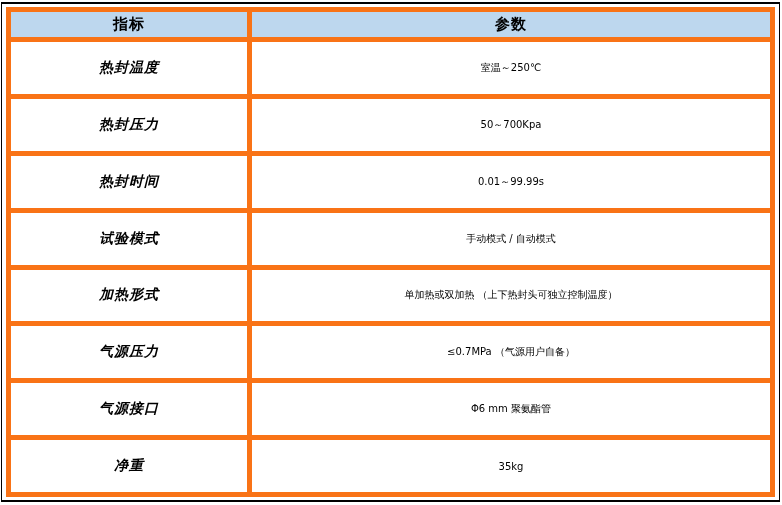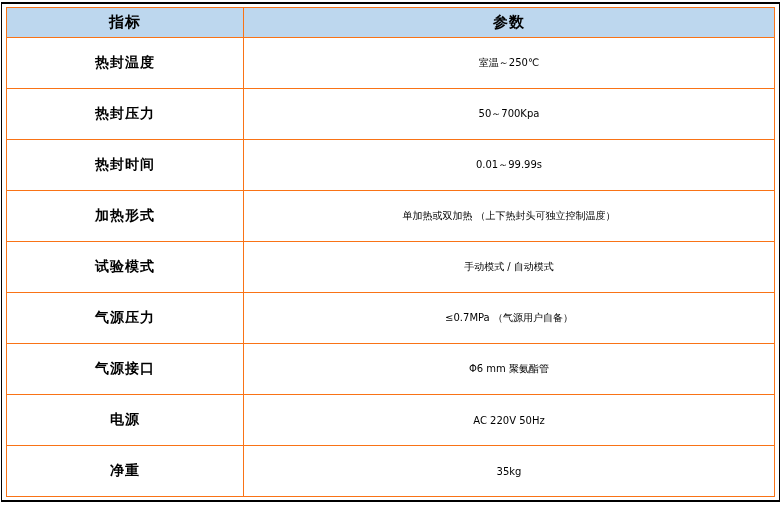--- a/index.html
+++ b/index.html
@@ -27,41 +27,42 @@
     border-right: 1px solid #000;
     padding: 3px 4px;
   }
   table.spec-table {
     width: 100%;
     height: 100%;
     border-collapse: collapse;
     table-layout: fixed;
   }
   .spec-table th, .spec-table td {
-    border: 1px solid #f97316;
+    border: 5px solid #f97316;
     text-align: center;
     vertical-align: middle;
     padding: 2px 6px;
     color: #000;
     overflow: hidden;
     white-space: nowrap;
   }
   .spec-table thead tr { height: 30px; }
   .spec-table tbody tr { height: 37px; }
   .spec-table th {
     background: var(--header-bg, #BDD7EE);
     font-size: 15px;
     font-weight: bold;
     letter-spacing: 1px;
   }
   .col-ind { width: 224px; }
   td.ind {
     font-size: 14px;
     font-weight: bold;
     letter-spacing: 1px;
+    font-style: italic;
   }
   td.par {
     font-size: 10px;
     font-weight: normal;
   }
 </style>
 </head>
 <body>
 
 <div class="page">
@@ -85,43 +86,39 @@
   </tr>
 
   <tr>
     <td class="ind">热封时间</td>
     <td class="par">0.01～99.99s</td>
   </tr>
 
 
 
   <tr>
-    <td class="ind">加热形式</td>
-    <td class="par">单加热或双加热 （上下热封头可独立控制温度）</td>
+    <td class="ind">试验模式</td>
+    <td class="par">手动模式 / 自动模式</td>
   </tr>
 
   <tr>
-    <td class="ind">试验模式</td>
-    <td class="par">手动模式 / 自动模式</td>
+    <td class="ind">加热形式</td>
+    <td class="par">单加热或双加热 （上下热封头可独立控制温度）</td>
   </tr>
 
   <tr>
     <td class="ind">气源压力</td>
     <td class="par">≤0.7MPa （气源用户自备）</td>
   </tr>
 
   <tr>
     <td class="ind">气源接口</td>
     <td class="par">Φ6 mm 聚氨酯管</td>
   </tr>
 
-  <tr>
-    <td class="ind">电源</td>
-    <td class="par">AC 220V 50Hz</td>
-  </tr>
 
 
   <tr>
     <td class="ind">净重</td>
     <td class="par">35kg</td>
   </tr>
 </tbody>
     </table>
   </div>
 </div>

